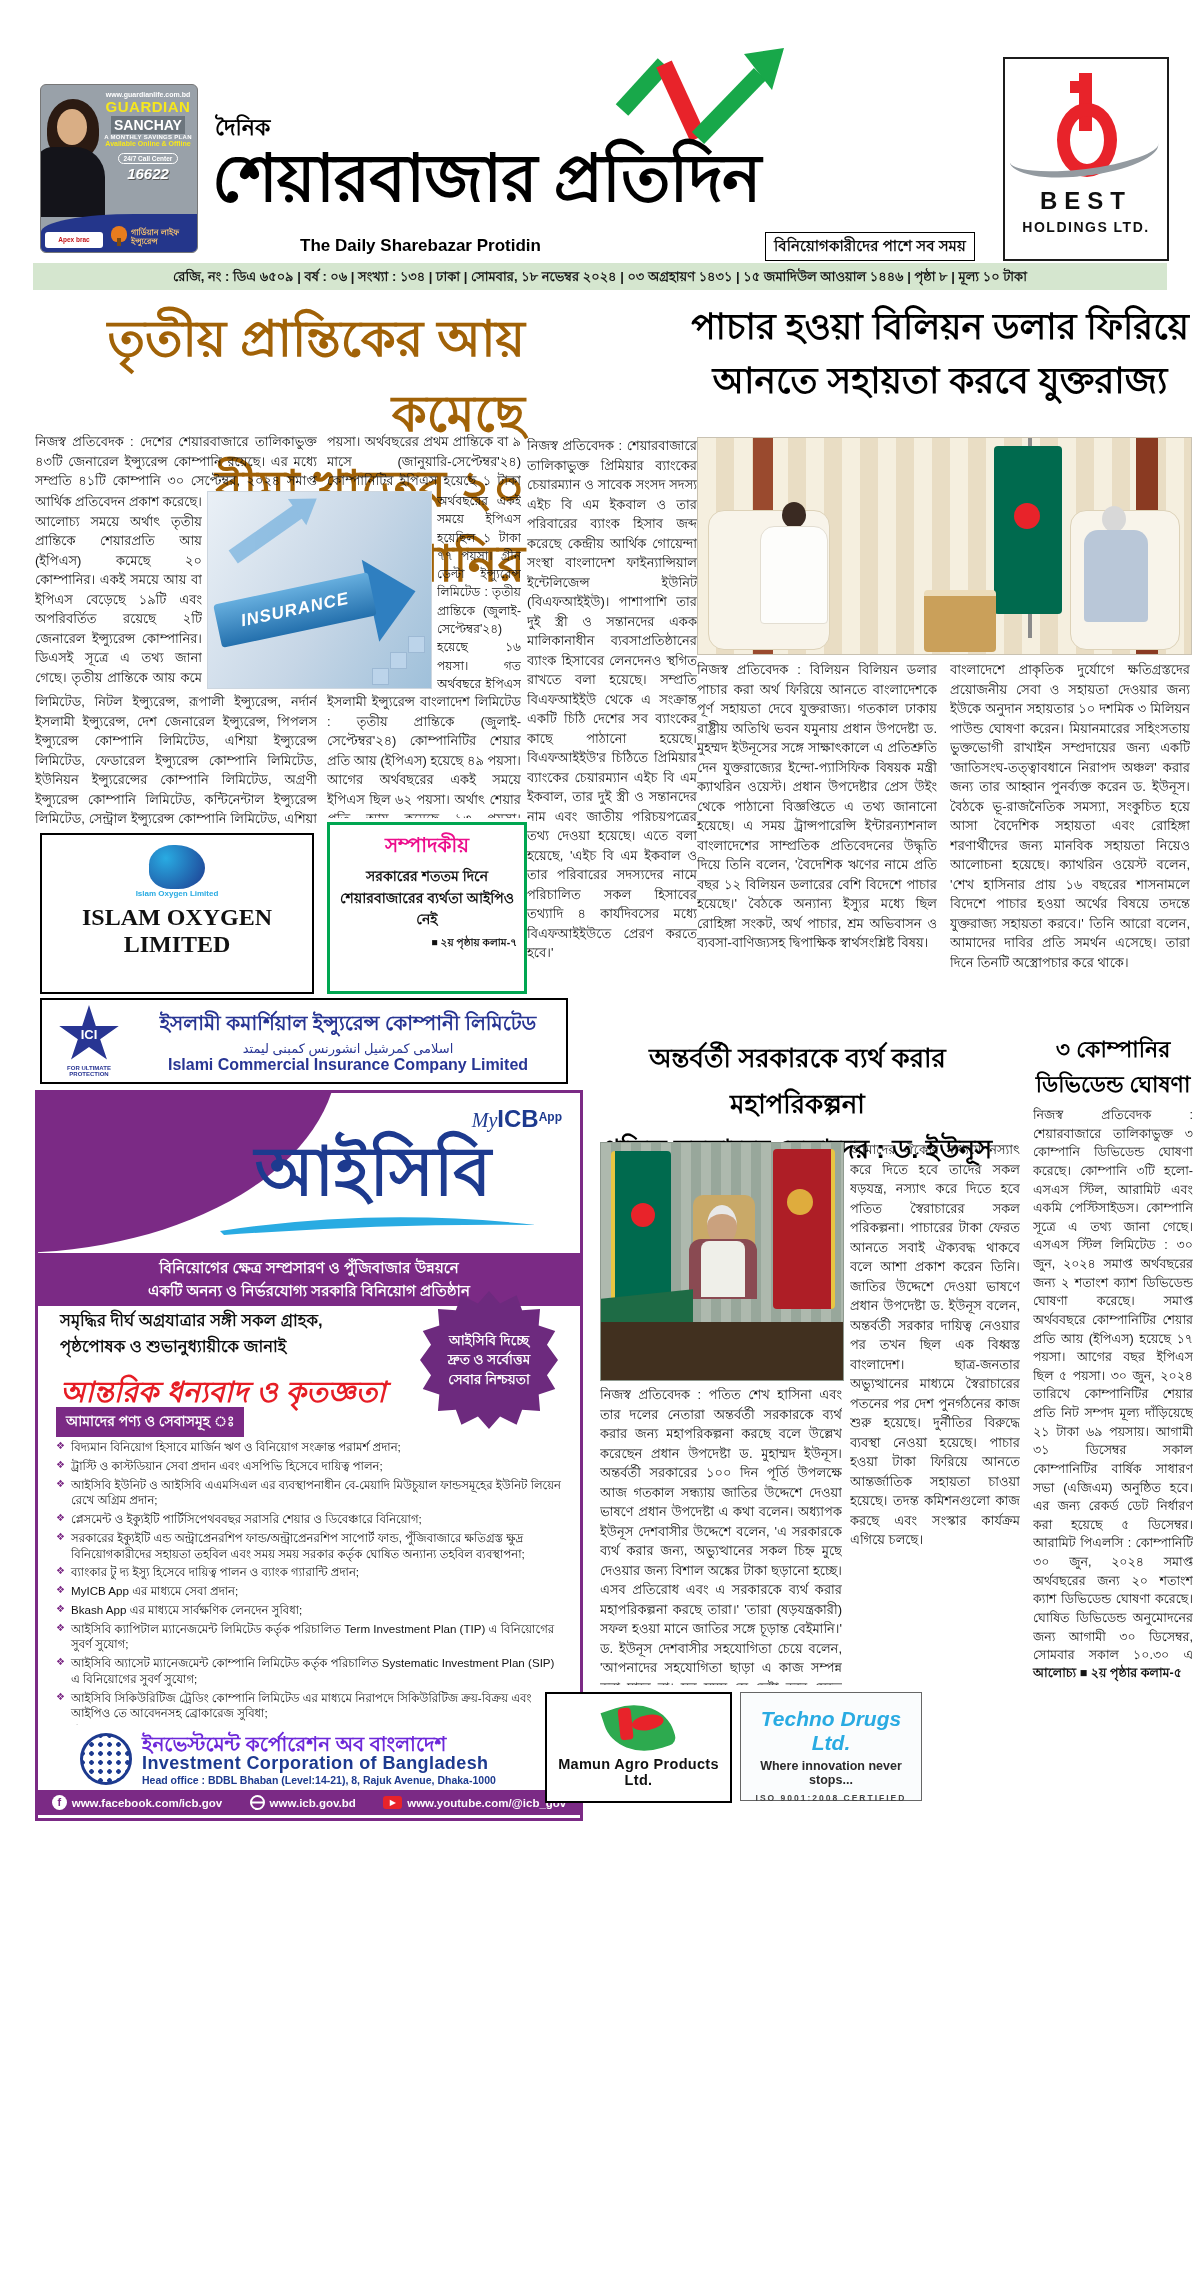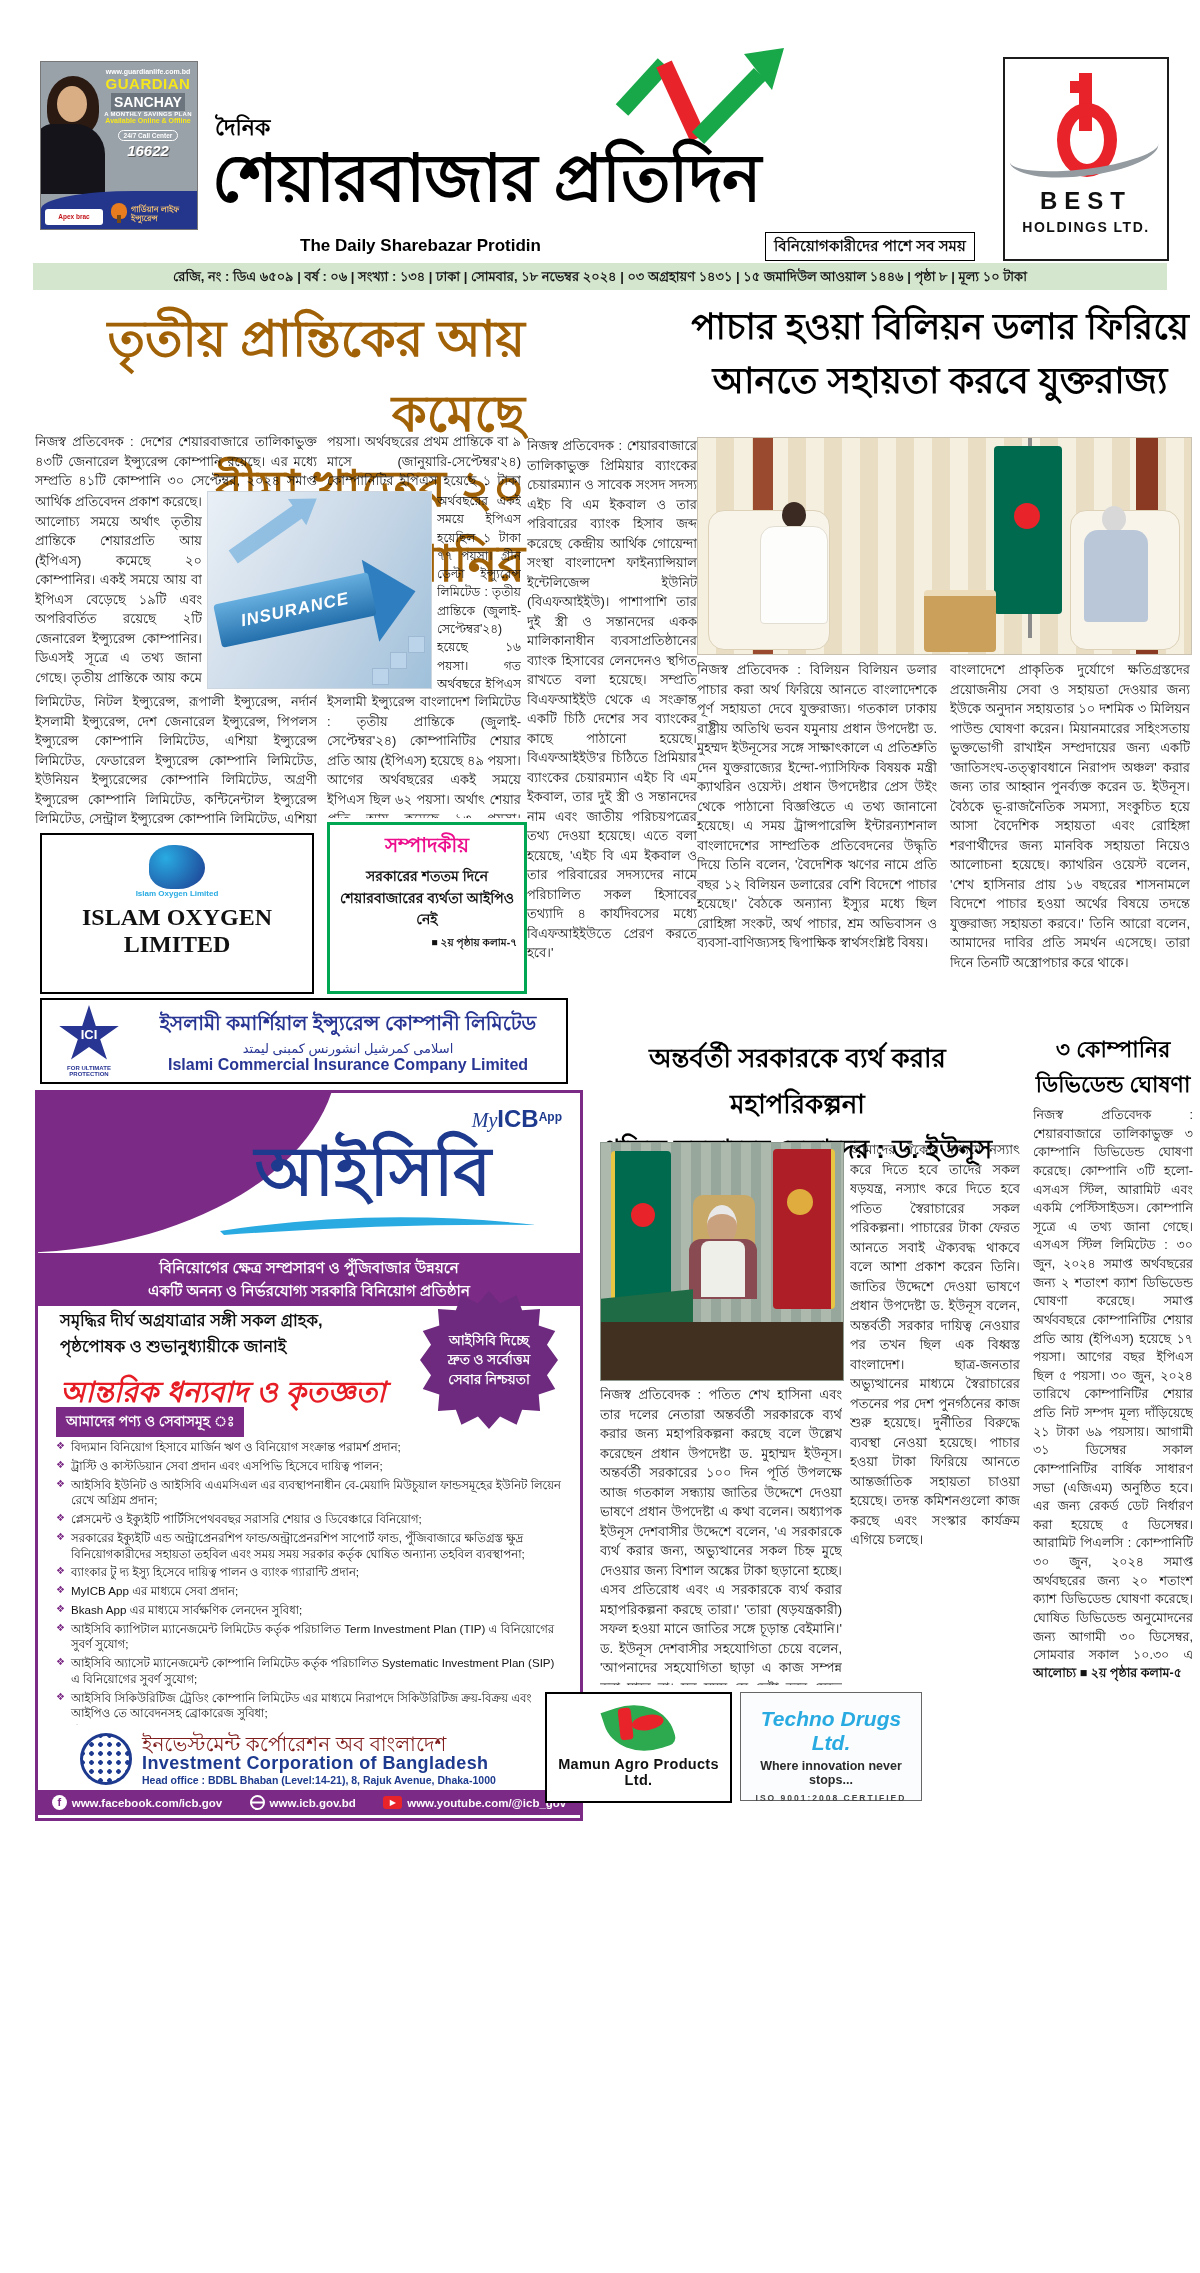--- a/index.html
+++ b/index.html
@@ -97,21 +97,21 @@
   .icb-thanks{position:absolute;left:22px;top:276px;width:360px;font-size:29px;font-weight:900;color:#e61d25;font-style:italic;}
   .icb-badge{position:absolute;left:382px;top:198px;width:138px;height:138px;background:#6d2a7e;color:#fff;
      clip-path:polygon(50% 0%,58% 9%,70% 3%,74% 14%,87% 13%,86% 25%,98% 29%,92% 39%,100% 50%,92% 61%,98% 71%,86% 75%,87% 87%,74% 86%,70% 97%,58% 91%,50% 100%,42% 91%,30% 97%,26% 86%,13% 87%,14% 75%,2% 71%,8% 61%,0% 50%,8% 39%,2% 29%,14% 25%,13% 13%,26% 14%,30% 3%,42% 9%);
      display:flex;align-items:center;justify-content:center;text-align:center;font-size:13.5px;font-weight:bold;line-height:1.45;}
   .icb-prodlabel{position:absolute;left:18px;top:314px;background:#7b2a85;color:#fff;font-size:14px;font-weight:900;padding:3px 10px;}
   .icb-bullets{position:absolute;left:18px;top:346px;width:506px;height:286px;overflow:hidden;margin:0;padding:0;list-style:none;}
   .icb-bullets li{font-size:11.6px;line-height:1.36;margin-bottom:3px;padding-left:15px;position:relative;color:#131313;}
   .icb-bullets li:before{content:"\2756";position:absolute;left:0;top:0;color:#7b2a85;font-size:10px;}
   .icb-logo-circle{position:absolute;left:42px;top:640px;width:46px;height:46px;border:3px solid #1d3a8f;border-radius:50%;
      background:radial-gradient(#1d3a8f 2px,transparent 2.6px) 4px 4px/9px 9px;}
-  .icb-org-bn{position:absolute;left:104px;top:636px;width:420px;font-size:20px;font-weight:400;color:#7f1d1d;}
+  .icb-org-bn{position:absolute;left:104px;top:636px;width:420px;font-size:20px;font-weight:700;color:#6d28d9;}
   .icb-org-en{position:absolute;left:104px;top:660px;width:420px;font-size:18px;font-weight:900;color:#1d3a8f;letter-spacing:.4px;}
   .icb-addr{position:absolute;left:104px;top:681px;width:430px;font-size:10.5px;font-weight:bold;color:#1d3a8f;}
   .icb-social{position:absolute;left:0;top:697px;width:100%;height:25px;background:#7b2a85;color:#fff;display:flex;
      align-items:center;justify-content:space-around;font-size:11.5px;font-weight:bold;}
   .soc-item{display:flex;align-items:center;gap:5px;}
   .soc-fb{width:15px;height:15px;border-radius:50%;background:#fff;color:#7b2a85;font-weight:900;font-size:11px;text-align:center;line-height:15px;}
   .soc-globe{width:15px;height:15px;border-radius:50%;border:2px solid #fff;box-sizing:border-box;position:relative;}
   .soc-globe:after{content:"";position:absolute;left:4.5px;top:-1px;width:2px;height:13px;background:#fff;transform:rotate(90deg);}
   .soc-yt{width:19px;height:13px;background:#e8232a;border-radius:3px;color:#fff;font-size:8px;text-align:center;line-height:13px;}
 
@@ -149,21 +149,21 @@
   .techno-box{border:1px solid #666;background:#fafcfd;text-align:center;}
   .techno-name{font-size:21px;font-weight:900;font-style:italic;color:#29abe2;margin-top:14px;}
   .techno-tag{font-size:12.5px;color:#2b2b2b;font-weight:bold;margin-top:4px;}
   .techno-cert{font-size:8.5px;color:#444;letter-spacing:2px;margin-top:6px;font-weight:bold;}
 </style>
 </head>
 <body>
 
 <div class="page">
 
-  <div class="abs guardian" style="left:40px;top:61px;width:156px;height:167px;">
+  <div class="abs guardian" style="left:40px;top:84px;width:156px;height:167px;border-radius:6px;">
     <div>
       <div class="g-woman-hair"></div>
       <div class="g-woman-face"></div>
       <div class="g-woman-body"></div>
     </div>
     <div class="g-txt">
       <div class="g-url">www.guardianlife.com.bd</div>
       <div class="g-brand1">GUARDIAN</div>
       <div class="g-brand2">SANCHAY</div>
       <div class="g-plan">A MONTHLY SAVINGS PLAN</div>

